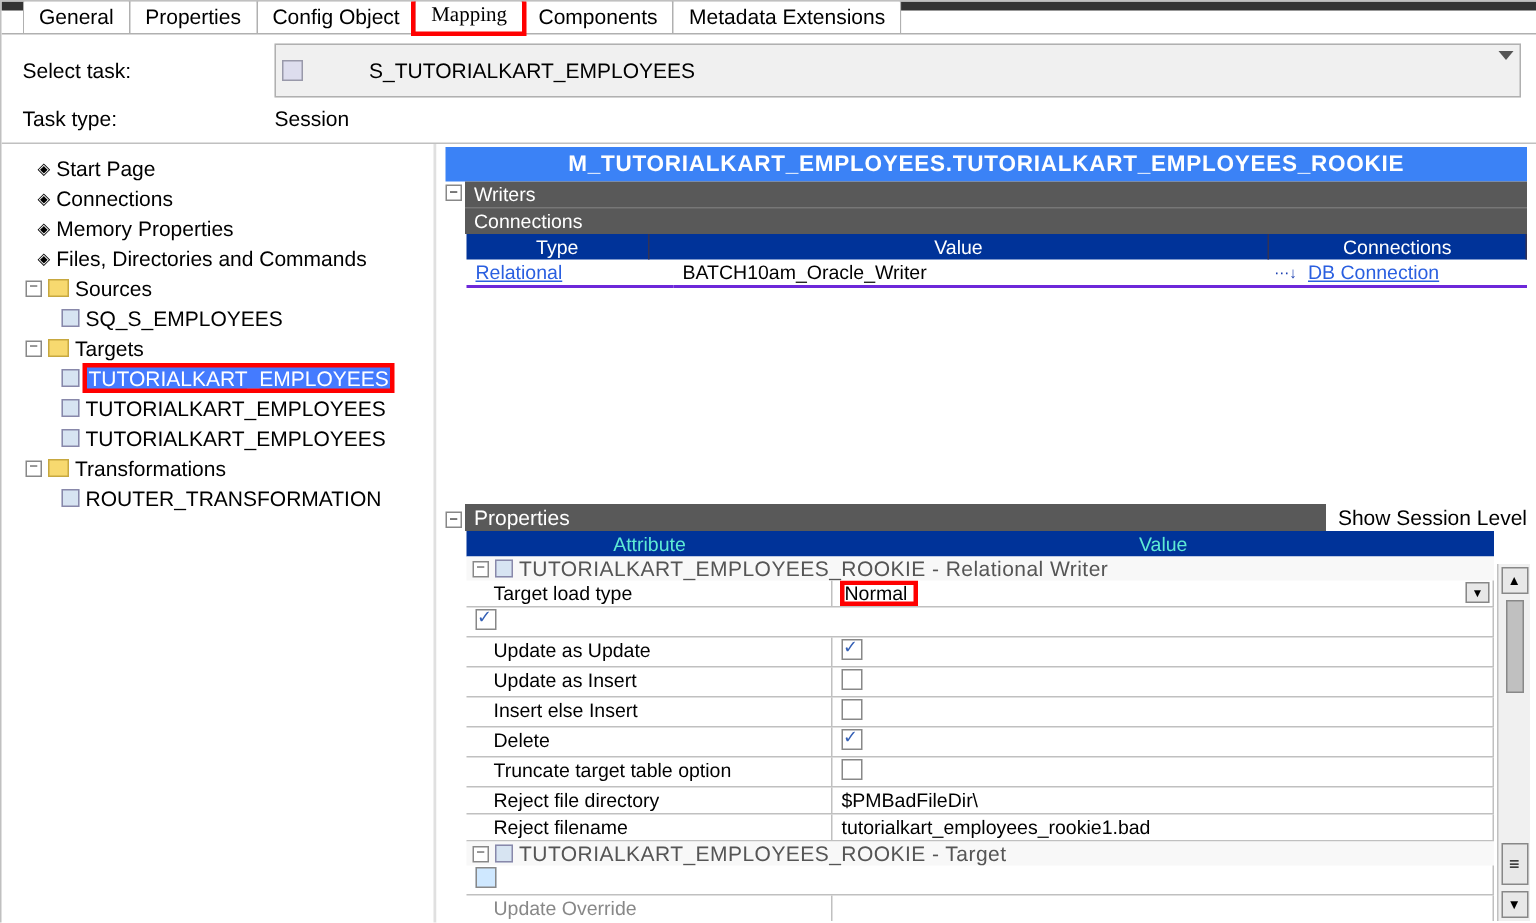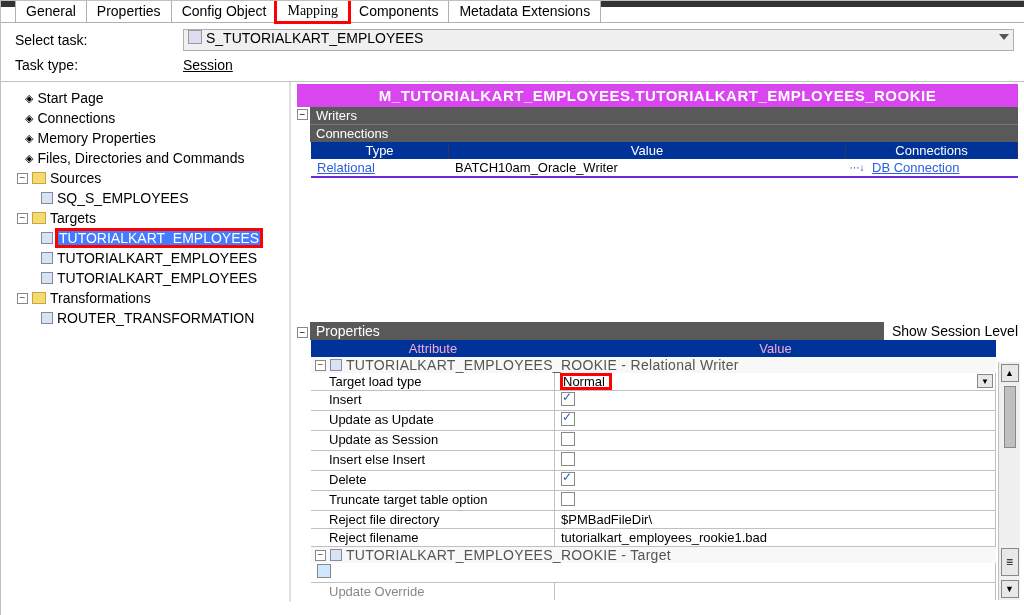--- a/index.html
+++ b/index.html
@@ -45,34 +45,35 @@
     outline-offset: -1px;
     z-index: 2;
   }
 
   
   .form-area { padding: 6px 10px 2px 14px; }
   .form-row { display: flex; align-items: center; margin-bottom: 6px; }
   .form-label { width: 168px; font-size: 14px; }
   .form-field { flex: 1; }
   .select-like {
-    display: flex; align-items: flex-start;
+    display: flex; align-items: center;
     background: #f0f0f0;
     border: 1px solid #b0b0b0;
-    height: 22px;
+    height: 36px;
     padding: 0 4px;
     position: relative;
     font-size: 14px;
+    gap: 40px;
   }
   .select-like .tiny-icon { width: 14px; height: 14px; margin-right: 4px; background:#dde; border:1px solid #99a; }
   .select-like .arrow {
     position: absolute; right: 4px; top: 4px;
     width: 0; height: 0; border-left: 5px solid transparent; border-right: 5px solid transparent; border-top: 6px solid #555;
   }
-  .plain-text { font-size: 14px; text-decoration: underline; }
+  .plain-text { font-size: 14px; }
 
   
   .split {
     display: flex;
     height: calc(615px - 24px - 70px);
     border-top: 1px solid #c0c0c0;
   }
   .tree-pane {
     width: 290px;
     border-right: 2px solid #e0e0e0;
@@ -93,21 +94,21 @@
   .bullet { margin-right:4px; font-size:11px; }
   .selected-node {
     background:#447bff; color:#fff; padding:0 2px;
     outline: 3px solid #ff0000; outline-offset: -1px;
   }
 
   
   .detail-pane { flex:1; background:#fff; position:relative; overflow:hidden; }
   .mapping-title {
     margin: 2px 6px 0 6px;
-    background: #d946ef;
+    background: #3b82f6;
     color: #fff;
     font-size: 15px;
     font-weight: bold;
     padding: 3px 6px;
     letter-spacing: 0.5px;
     text-align: center;
   }
   .writers-block { margin: 0 6px; }
   .dark-header { background:#595959; color:#fff; padding:1px 6px; font-size:13px; }
   .writers-row { display:flex; align-items:flex-start; }
@@ -119,21 +120,21 @@
   .data-row a { color:#2a5fe0; text-decoration:underline; }
   .side-marker { width:18px; display:flex; align-items:center; justify-content:center; font-size:10px; border-bottom:1px solid #ccc;}
 
   .props-block { position:absolute; bottom:0; left:0; right:0; margin:0 6px 2px 6px; }
   .props-top { display:flex; align-items: center; }
   .props-header { background:#595959; color:#fff; padding:1px 6px; font-size:14px; flex:1; }
   .show-session { font-size:14px; color:#000; padding-left:8px; white-space:nowrap; }
   .scroll-col { position:absolute; right:-2px; top:22px; bottom:0; width:22px; background:#f0f0f0; border-left:1px solid #c0c0c0; display:flex; flex-direction:column; align-items:center; }
   .scroll-col .sbtn { width:18px; height:18px; border:1px solid #888; background:#e8e8e8; margin:2px 0; display:flex; align-items:center; justify-content:center; font-size:9px; }
   .scroll-col .thumb { width:12px; height:62px; background:#c0c0c0; border:1px solid #888; margin-top:2px; }
-  .props-cols { display:flex; background:#003399; color:#f9a8d4; font-size:13px; }
+  .props-cols { display:flex; background:#003399; color:#5eead4; font-size:13px; }
   .props-cols > div { padding:1px 6px; text-align:center; }
   .section-row { display:flex; align-items:center; font-size:14px; color:#666; background:#f8f8f8; }
   .section-row .name { color:#555; font-weight:normal; letter-spacing:0.3px; }
   .grid { border-top: none; }
   .grow { display:flex; border-bottom:1px solid #c0c0c0; font-size:13px; }
   .grow .attr { width: 244px; padding:1px 4px 1px 18px; border-right:1px solid #c0c0c0; white-space:nowrap; }
   .grow .val  { flex:1; padding:1px 6px; border-right:1px solid #c0c0c0; white-space:nowrap; overflow:hidden; }
   .grow .cb { width:14px; height:14px; border:1px solid #888; background:#fff; display:inline-block; position:relative; }
   .grow .cb.checked::after { content:"✓"; position:absolute; top:-3px; left:0; font-size:12px; color:#335fb5; }
   .hl-red { display:inline-block; outline:3px solid #ff0000; outline-offset:-2px; padding:0 6px 0 2px; }
@@ -239,21 +240,21 @@
     <div class="writers-block">
       <div class="writers-row">
         <div class="tiny-expander">−</div>
         <div style="flex:1">
           <div class="dark-header">Writers</div>
           <div class="dark-header" style="border-top:1px solid #777">Connections</div>
         </div>
       </div>
       <div style="margin-left:14px">
         <div class="col-header-row">
-          <div style="width:138px">Type</div>
+          <div style="width:122px">Type</div>
           <div style="flex:1">Value</div>
           <div style="width:172px">Connections</div>
         </div>
         <div class="data-row">
           <div style="width:138px"><a>Relational</a></div>
           <div style="flex:1; color:#000;">BATCH10am_Oracle_Writer</div>
           <div class="side-marker">⋯↓</div>
           <div style="width:152px"><a>DB Connection</a></div>
         </div>
       </div>
@@ -279,29 +280,28 @@
 
         <div class="grid">
           <div class="grow dd">
             <div class="attr">Target load type</div>
             <div class="val">
               <span class="hl-red">Normal</span>
               <span class="dd-btn">▼</span>
             </div>
           </div>
           <div class="grow">
-            <div class="attr">Insert</div>
             <div class="val"><span class="cb checked"></span></div>
           </div>
           <div class="grow">
             <div class="attr">Update as Update</div>
             <div class="val"><span class="cb checked"></span></div>
           </div>
           <div class="grow">
-            <div class="attr">Update as Session</div>
+            <div class="attr">Update as Insert</div>
             <div class="val"><span class="cb"></span></div>
           </div>
           <div class="grow">
             <div class="attr">Insert else Insert</div>
             <div class="val"><span class="cb"></span></div>
           </div>
           <div class="grow">
             <div class="attr">Delete</div>
             <div class="val"><span class="cb checked"></span></div>
           </div>

